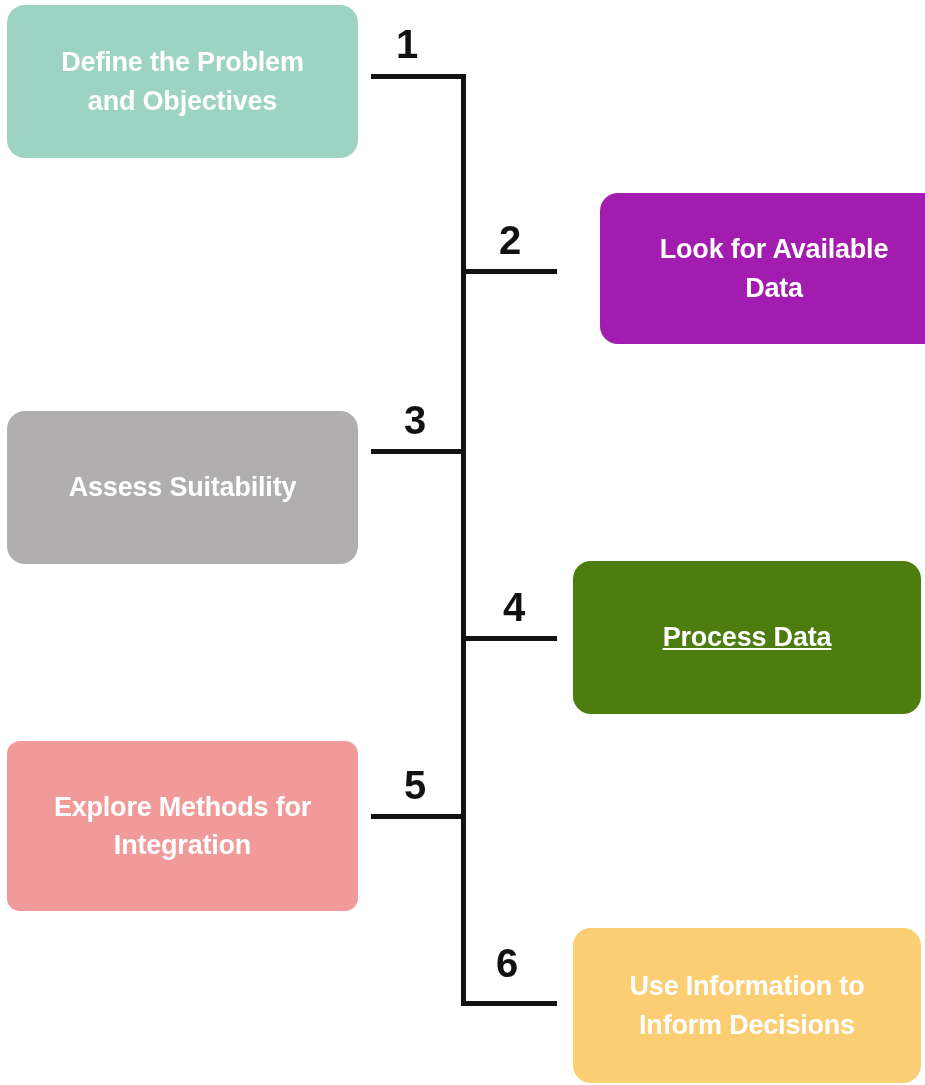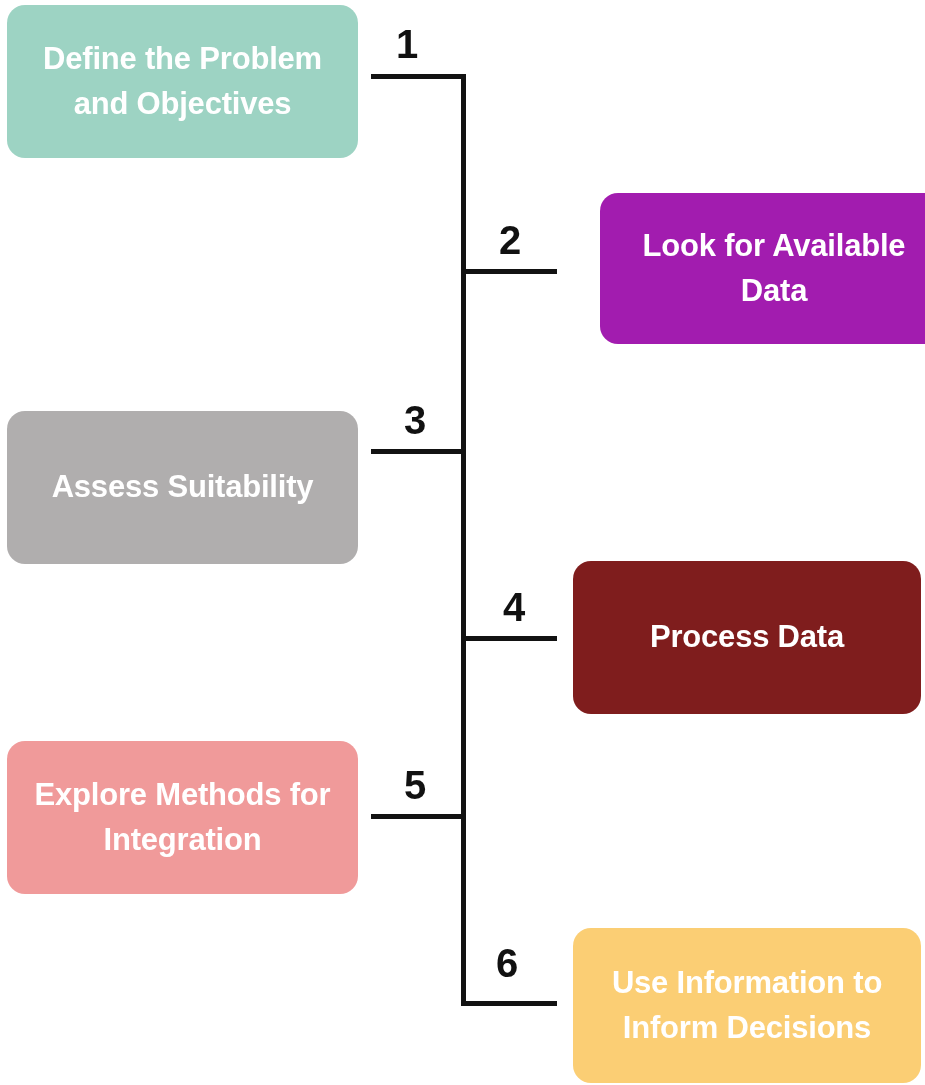--- a/index.html
+++ b/index.html
@@ -22,39 +22,39 @@
   .step-box {
     position: absolute;
     box-sizing: border-box;
     border-radius: 18px;
     display: flex;
     align-items: center;
     justify-content: center;
     text-align: center;
     color: #ffffff;
     font-weight: bold;
-    font-size: 31px;
+    font-size: 27px;
     line-height: 1.42;
     letter-spacing: -0.2px;
     padding: 6px 22px;
   }
   .step-box .box-label {
     display: block;
     width: 100%;
     white-space: pre-line;
   }
 
   .box-left  { left: 7px;   width: 351px; }
   .box-right { left: 573px; width: 348px; }
 
   #box-1 { top: 5px;   height: 153px; background: #9DD3C3; }
   #box-2 { top: 193px; height: 151px; background: #6D9DC5; }
   #box-3 { top: 373px; height: 153px; background: #B0AEAE; }
   #box-4 { top: 561px; height: 153px; background: #C08F9C; }
-  #box-5 { top: 741px; height: 153px; background: #F09A9A; }
+  #box-5 { top: 741px; height: 170px; background: #F09A9A; border-radius: 13px; }
   #box-6 { top: 928px; height: 155px; background: #FBCE74; }
 
   
   .spine {
     position: absolute;
     left: 461px;
     top: 74px;
     width: 5px;
     height: 932px;
     background: #121212;
@@ -117,21 +117,21 @@
 
   <div class="step-box box-right" id="box-2" style="background: #a21caf; margin-left: 27px;">
     <span class="box-label">Look for Available
 Data</span>
   </div>
 
   <div class="step-box box-left" id="box-3" style="background: rgb(176, 174, 174); margin-top: 38px;">
     <span class="box-label">Assess Suitability</span>
   </div>
 
-  <div class="step-box box-right" id="box-4" style="background: #7f1d1d;">
+  <div class="step-box box-right" id="box-4" style="background: #4d7c0f; text-decoration: underline;">
     <span class="box-label">Process Data</span>
   </div>
 
   <div class="step-box box-left" id="box-5" style="background: rgb(240, 154, 154);">
     <span class="box-label">Explore Methods for
 Integration</span>
   </div>
 
   <div class="step-box box-right" id="box-6" style="background: rgb(251, 206, 116);">
     <span class="box-label">Use Information to

